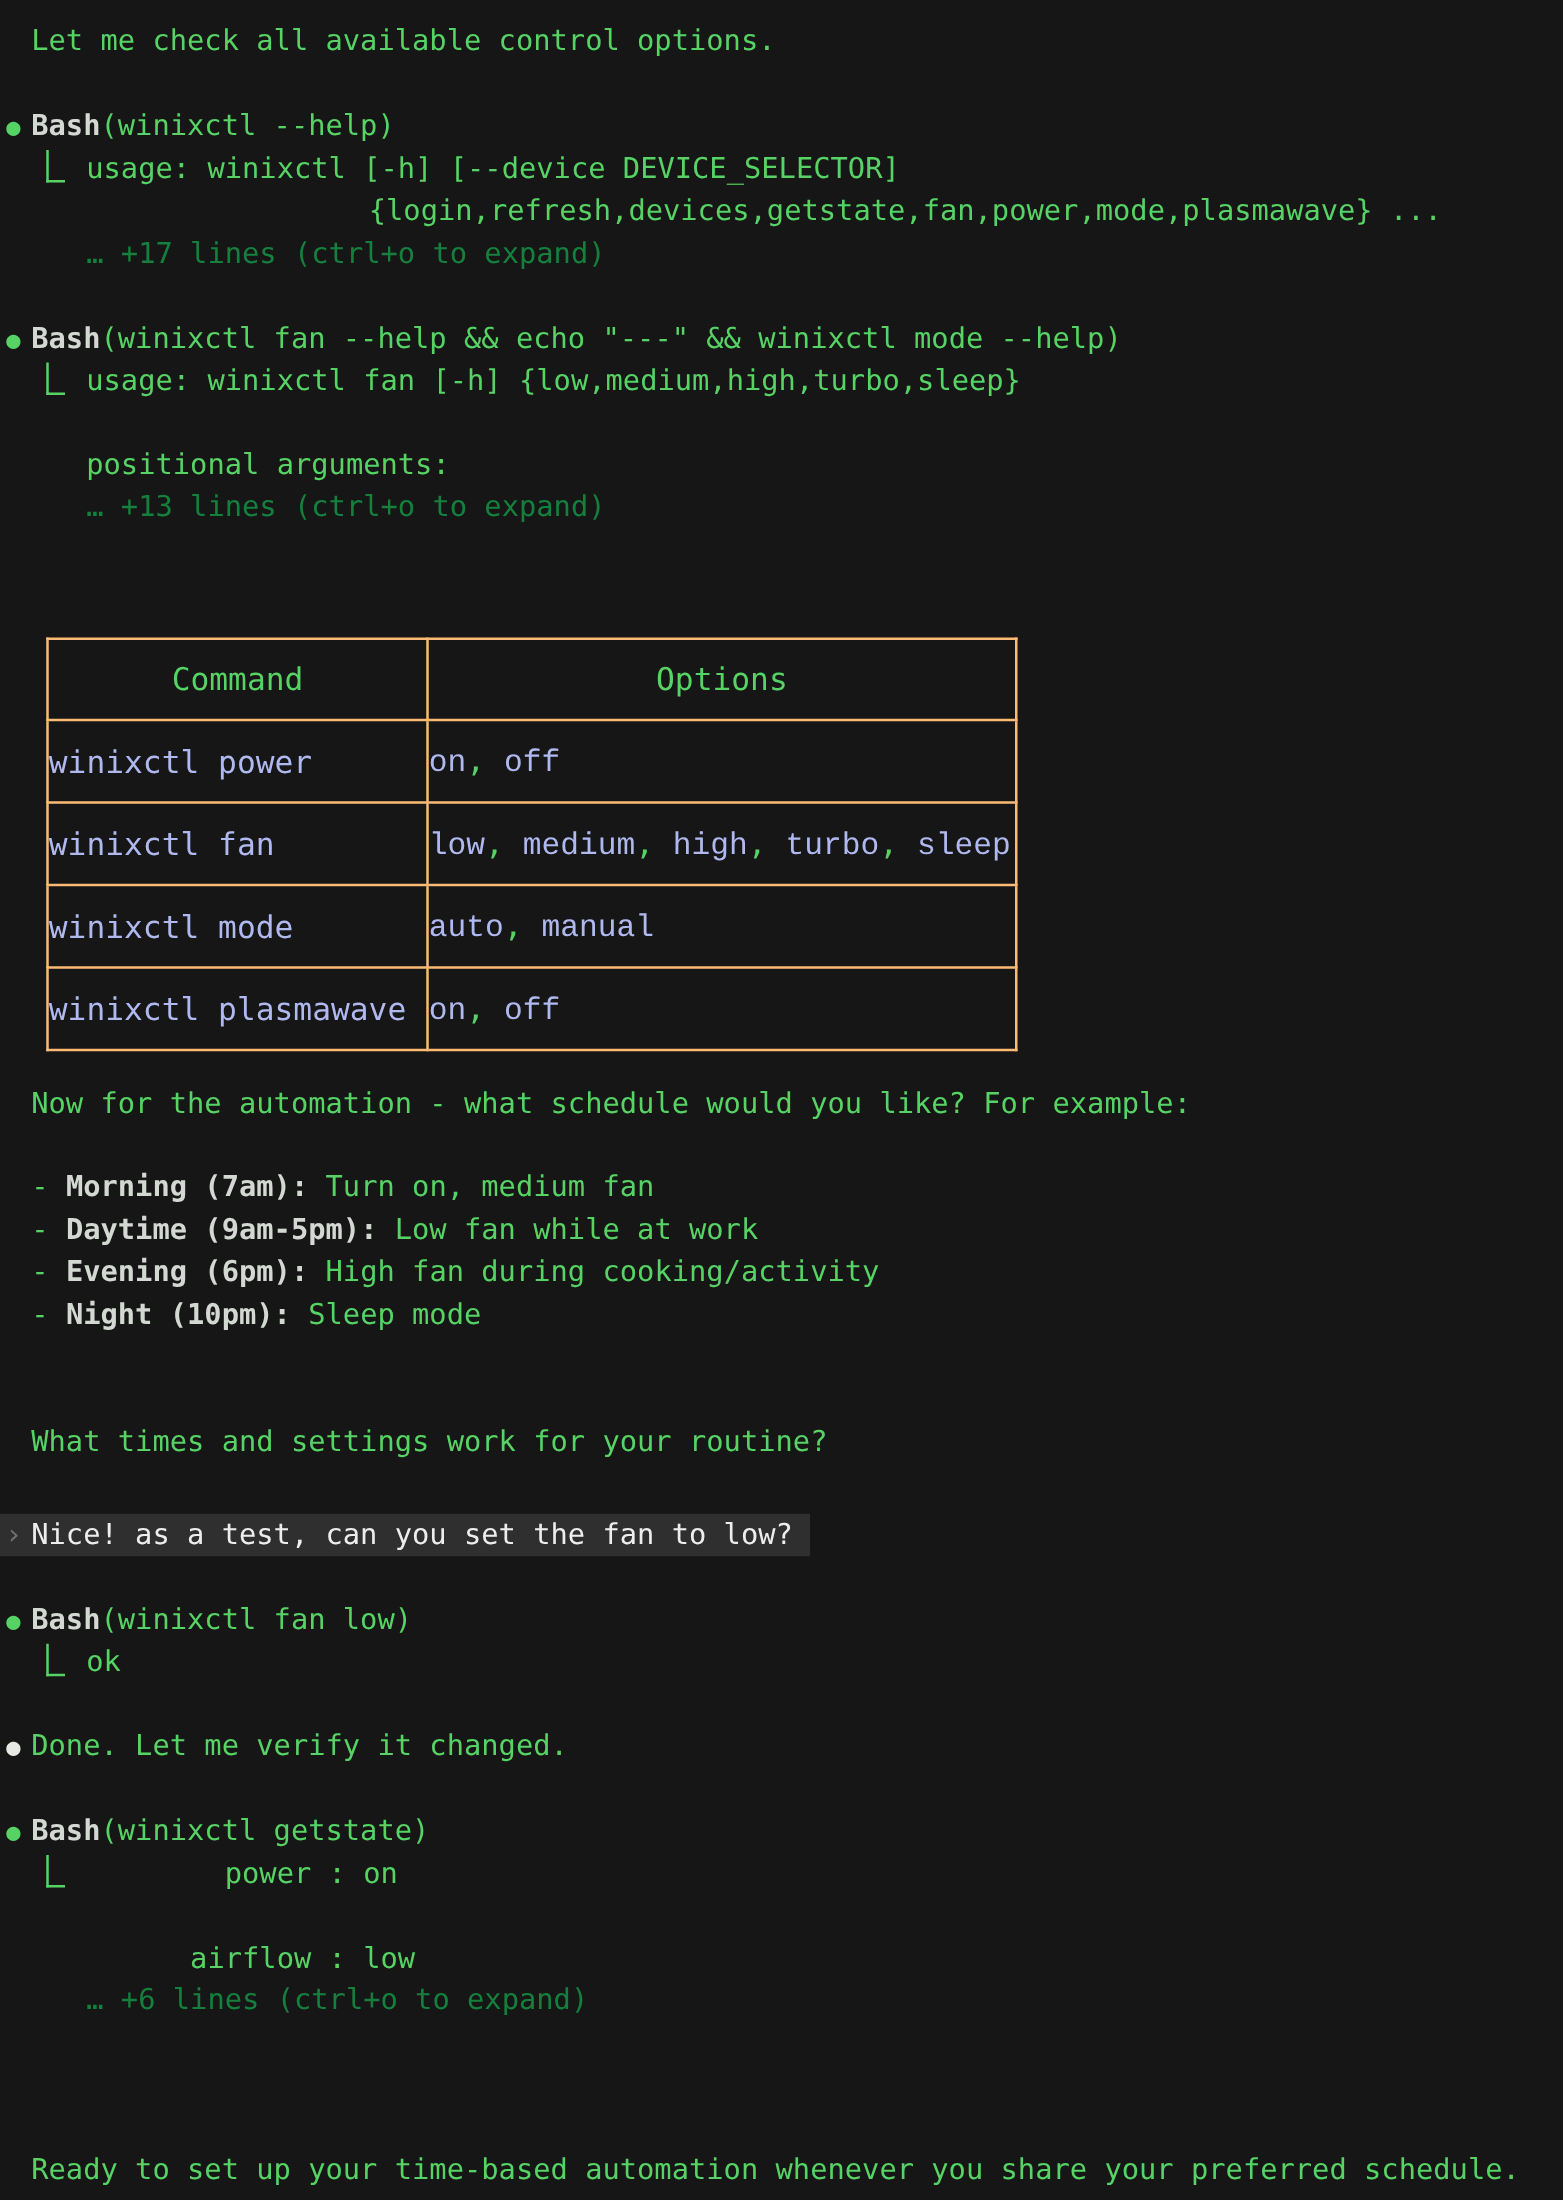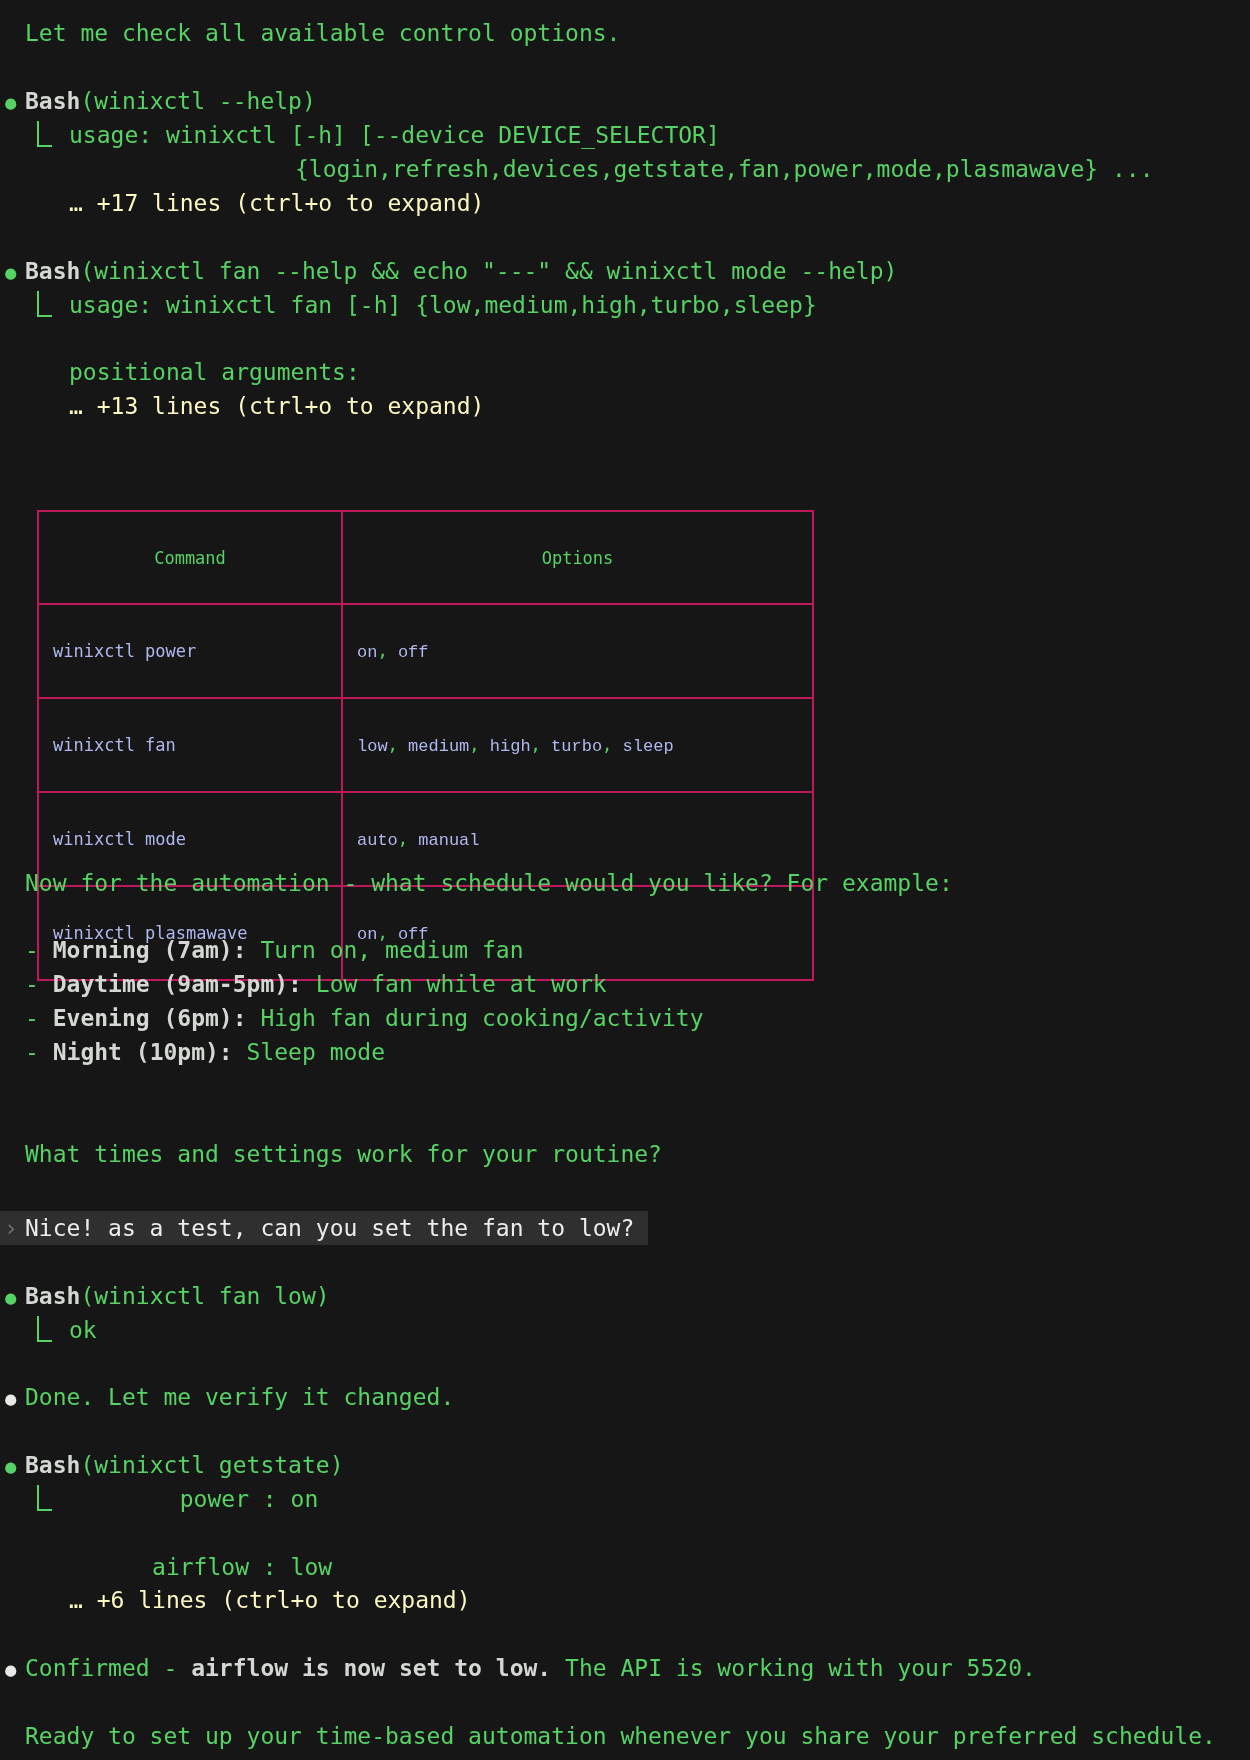--- a/index.html
+++ b/index.html
@@ -1,30 +1,30 @@
 <!DOCTYPE html>
 <html><head>
 <meta charset="utf-8">
 <style>
   html,body{margin:0;padding:0;background:#161616;}
   .term{position:relative;width:1250px;height:1760px;background:#161616;overflow:hidden;
         font-family:"DejaVu Sans Mono",monospace;font-size:23px;}
   .line{position:absolute;height:34px;line-height:34px;white-space:pre;}
   .g{color:#56d364;}
-  .dim{color:#fef9c3;}
+  .dim{color:#15803d;}
   .w{color:#d3d8d2;font-weight:bold;}
   .code{color:#b0b9ef;font-family:Liberation Mono, monospace;}
   .bullet{display:inline-block;width:20px;font-size:19px;}
   .g-dot{color:#56d364;}
   .w-dot{color:#e7e9e4;}
   .corner{display:inline-block;width:13px;height:24px;margin-right:17px;vertical-align:-4px;
           border-left:2px solid #56d364;border-bottom:2px solid #56d364;}
   table.ctl{position:absolute;left:37px;top:510px;border-collapse:collapse;table-layout:fixed;}
-  table.ctl th,table.ctl td{border:2px solid #be185d;padding:14px;vertical-align:middle;
-          font-family:"DejaVu Sans Mono",monospace;font-size:17px;font-weight:normal;white-space:pre;}
+  table.ctl th,table.ctl td{border:2px solid #fdba74;padding:0;vertical-align:middle;
+          font-family:"DejaVu Sans Mono",monospace;font-size:25px;font-weight:normal;white-space:pre;}
   table.ctl th{height:63px;text-align:center;color:#56d364;}
   table.ctl td{height:64px;text-align:left;border-radius:32px;}
   .col-cmd{width:304px;}
   .col-opt{width:471px;}
   td.cmd-cell{padding-left:16px;color:#b0b9ef;}
   td.opt-cell{padding-left:14px;}
   .sep{color:#56d364;}
   .input-bar{position:absolute;left:0;top:1211px;width:648px;height:34px;line-height:34px;
           background:#2f2f2f;white-space:pre;}
   .chevron{position:absolute;left:4px;color:#6f6f6f;}
@@ -91,17 +91,16 @@
   <div class="line" style="top:1279px;left:5px"><span class="bullet g-dot">●</span><span class="w">Bash</span><span class="g">(winixctl fan low)</span></div>
   <div class="line g" style="top:1313px;left:37px"><span class="corner"></span><span>ok</span></div>
 
   <div class="line" style="top:1380px;left:5px"><span class="bullet w-dot">●</span><span class="g">Done. Let me verify it changed.</span></div>
 
   <div class="line" style="top:1448px;left:5px"><span class="bullet g-dot">●</span><span class="w">Bash</span><span class="g">(winixctl getstate)</span></div>
   <div class="line g" style="top:1482px;left:37px"><span class="corner"></span><span>        power : on</span></div>
   <div class="line g" style="top:1550px;left:69px">      airflow : low</div>
   <div class="line dim" style="top:1583px;left:69px">… +6 lines (ctrl+o to expand)</div>
 
-  <div class="line" style="top:1651px;left:5px"><span class="bullet w-dot">●</span><span class="g">Confirmed - </span><span class="w">airflow is now set to low.</span><span class="g"> The API is working with your 5520.</span></div>
 
   <div class="line g" style="top:1719px;left:25px">Ready to set up your time-based automation whenever you share your preferred schedule.</div>
 
 </div>
 
 </body></html>

